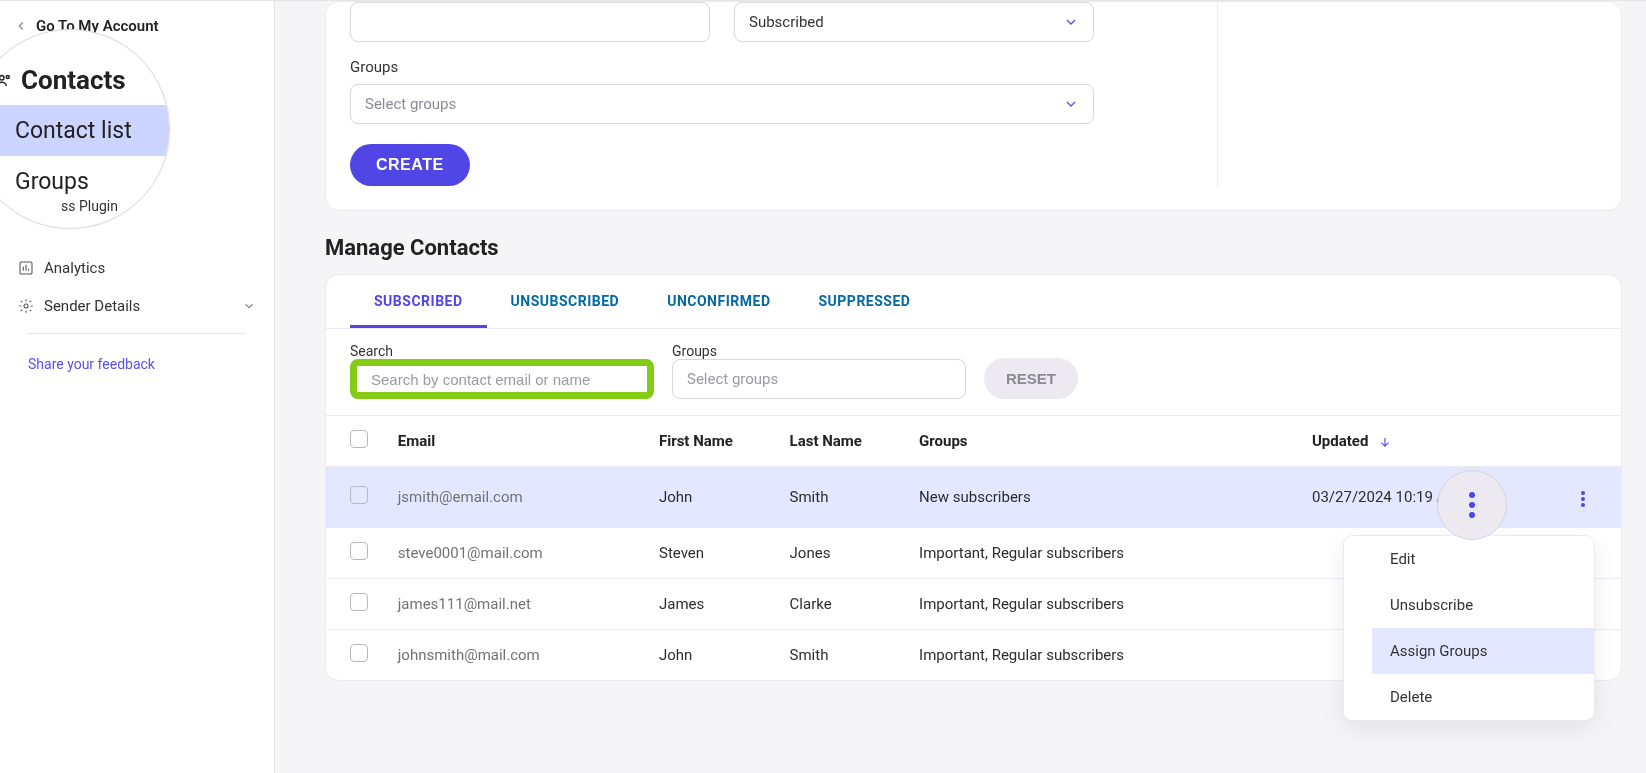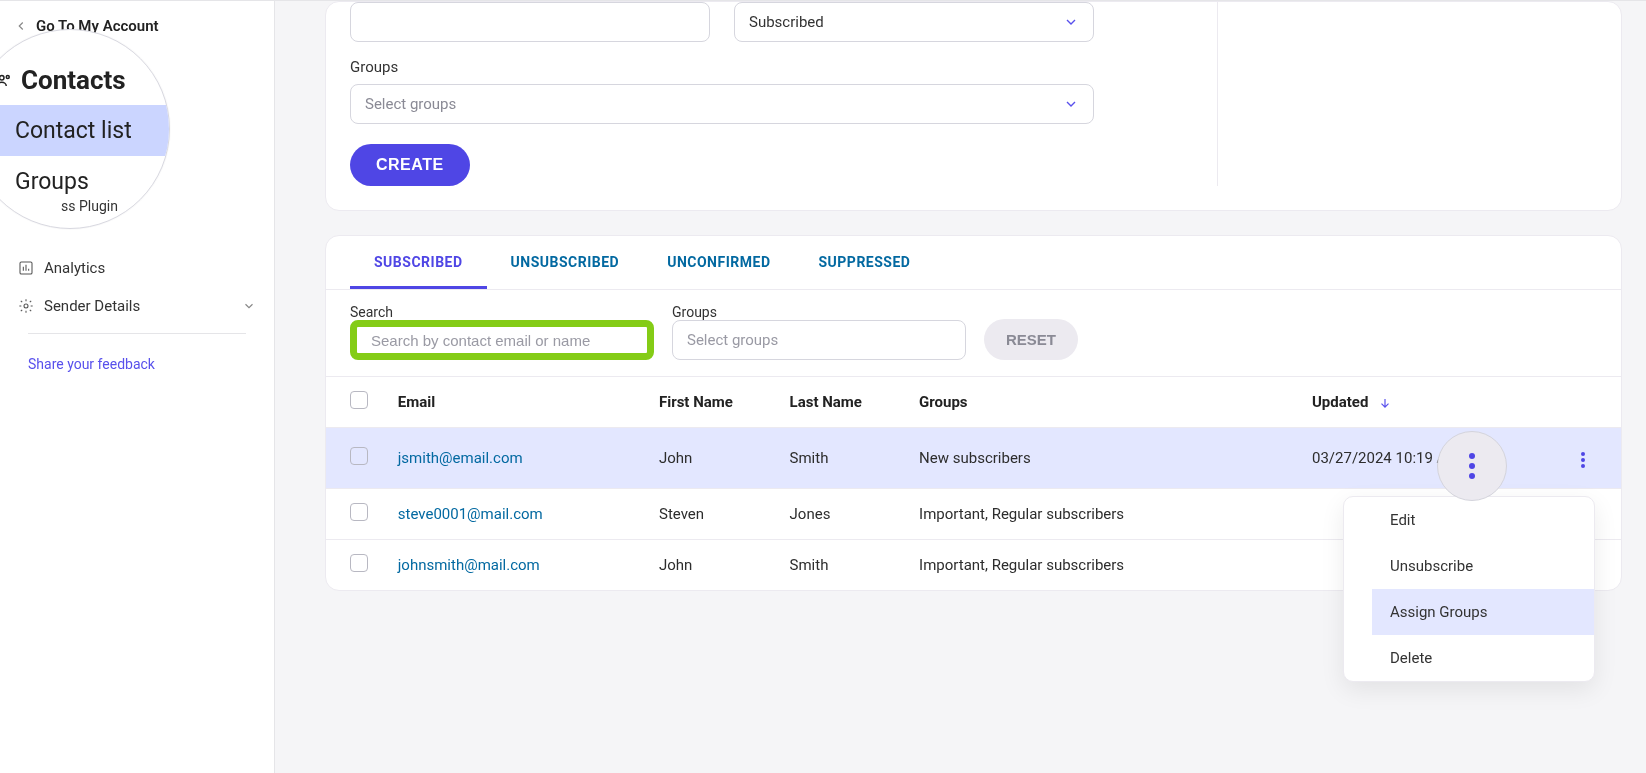--- a/index.html
+++ b/index.html
@@ -206,21 +206,21 @@
     text-align:left; padding: 14px 12px;
     font-size:15px;
     border-top:1px solid #eceaf0;
   }
   .tbl th { font-weight:700; color:#222; border-top:1px solid #eceaf0; }
   .tbl th:first-child, .tbl td:first-child { padding-left:24px; width:54px; }
   .tbl th:last-child, .tbl td:last-child { padding-right:24px; text-align:right; }
   .chk {
     width:18px; height:18px; border:1.5px solid #b8b8c2; border-radius:4px; display:inline-block;
   }
-  .email-link { color:#0369a1; cursor:pointer; }
+  .email-link { color:#737373; cursor:pointer; }
   .row-hl { background:#e3e7ff; }
   .sort-icon { width:14px; height:14px; stroke:#5850ec; display:inline-block; vertical-align:middle; margin-left:6px; }
   .dots-btn {
     width:28px; height:28px; display:inline-flex; align-items:center; justify-content:center;
     cursor:pointer;
   }
   .dots { display:flex; flex-direction:column; gap:2px; }
   .dots span { width:4px; height:4px; background:#4f46e5; border-radius:50%; }
 
   .col-email     { width: 236px; }
@@ -363,20 +363,21 @@
               <path d="M6 9l6 6 6-6"></path>
             </svg>
         </div>
         <button class="btn-create">
           <span>CREATE</span>
         </button>
       </div>
       <div class="form-right"></div>
     </div>
 
+    <div class="section-title">Manage Contacts</div>
 
     <div class="table-card">
       <div class="tabs">
         <div class="tab active"><span>SUBSCRIBED</span></div>
         <div class="tab"><span>UNSUBSCRIBED</span></div>
         <div class="tab"><span>UNCONFIRMED</span></div>
         <div class="tab"><span>SUPPRESSED</span></div>
       </div>
 
       <div class="filters">
@@ -432,20 +433,29 @@
             <td><span class="chk"></span></td>
             <td><span class="email-link">steve0001@mail.com</span></td>
             <td>Steven</td>
             <td>Jones</td>
             <td>Important, Regular subscribers</td>
             <td></td>
             <td></td>
           </tr>
           <tr>
             <td><span class="chk"></span></td>
+            <td><span class="email-link">james111@mail.net</span></td>
+            <td>James</td>
+            <td>Clarke</td>
+            <td>Important, Regular subscribers</td>
+            <td></td>
+            <td></td>
+          </tr>
+          <tr>
+            <td><span class="chk"></span></td>
             <td><span class="email-link">johnsmith@mail.com</span></td>
             <td>John</td>
             <td>Smith</td>
             <td>Important, Regular subscribers</td>
             <td></td>
             <td></td>
           </tr>
         </tbody>
       </table>
 

